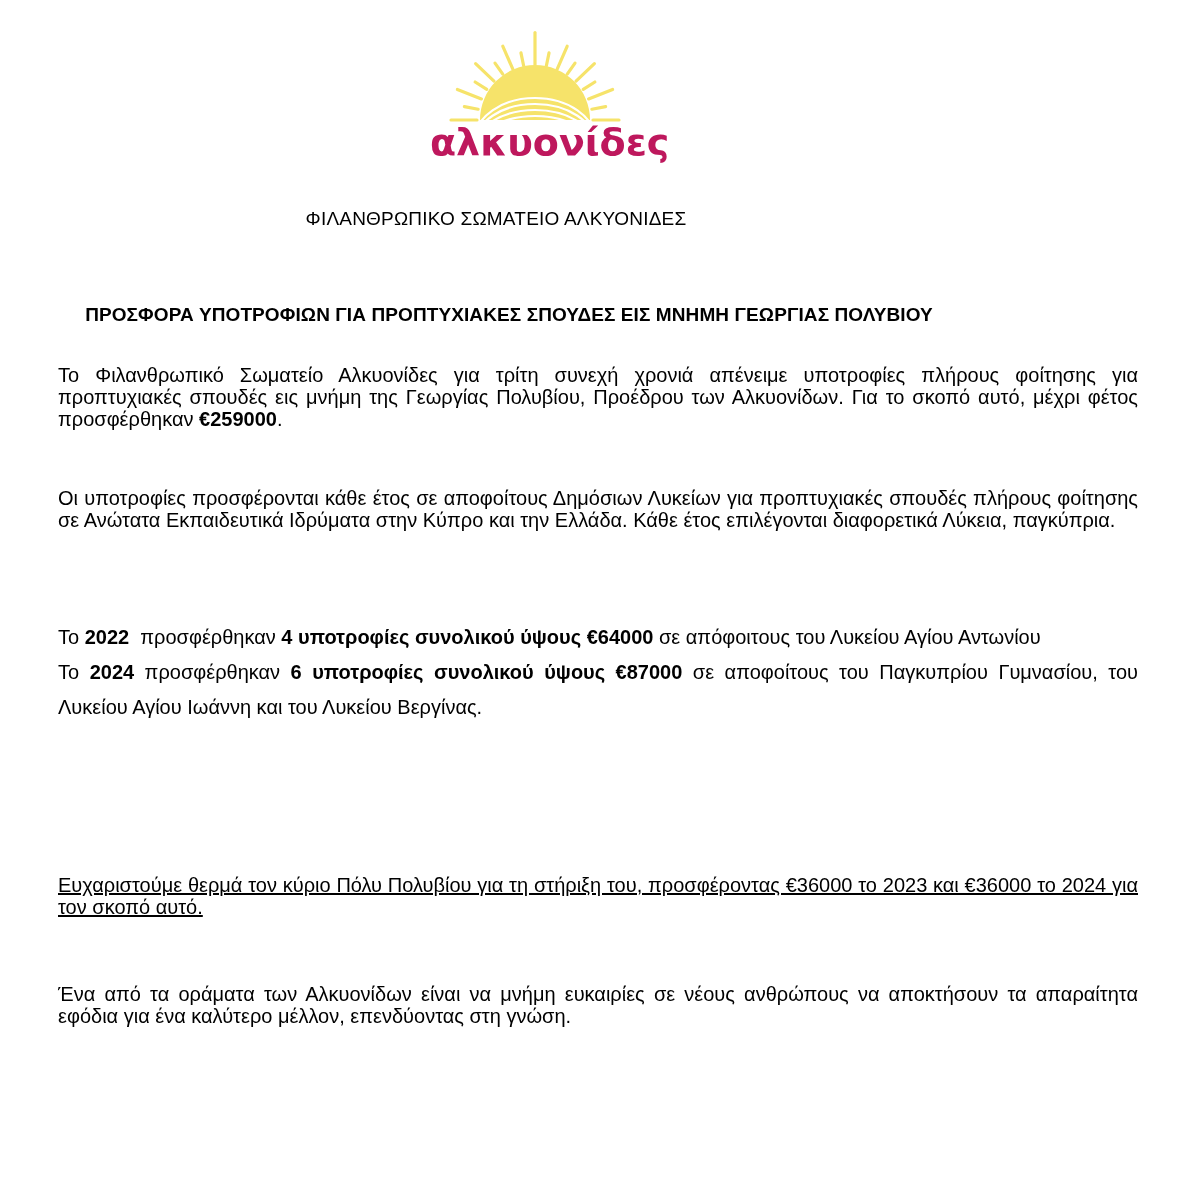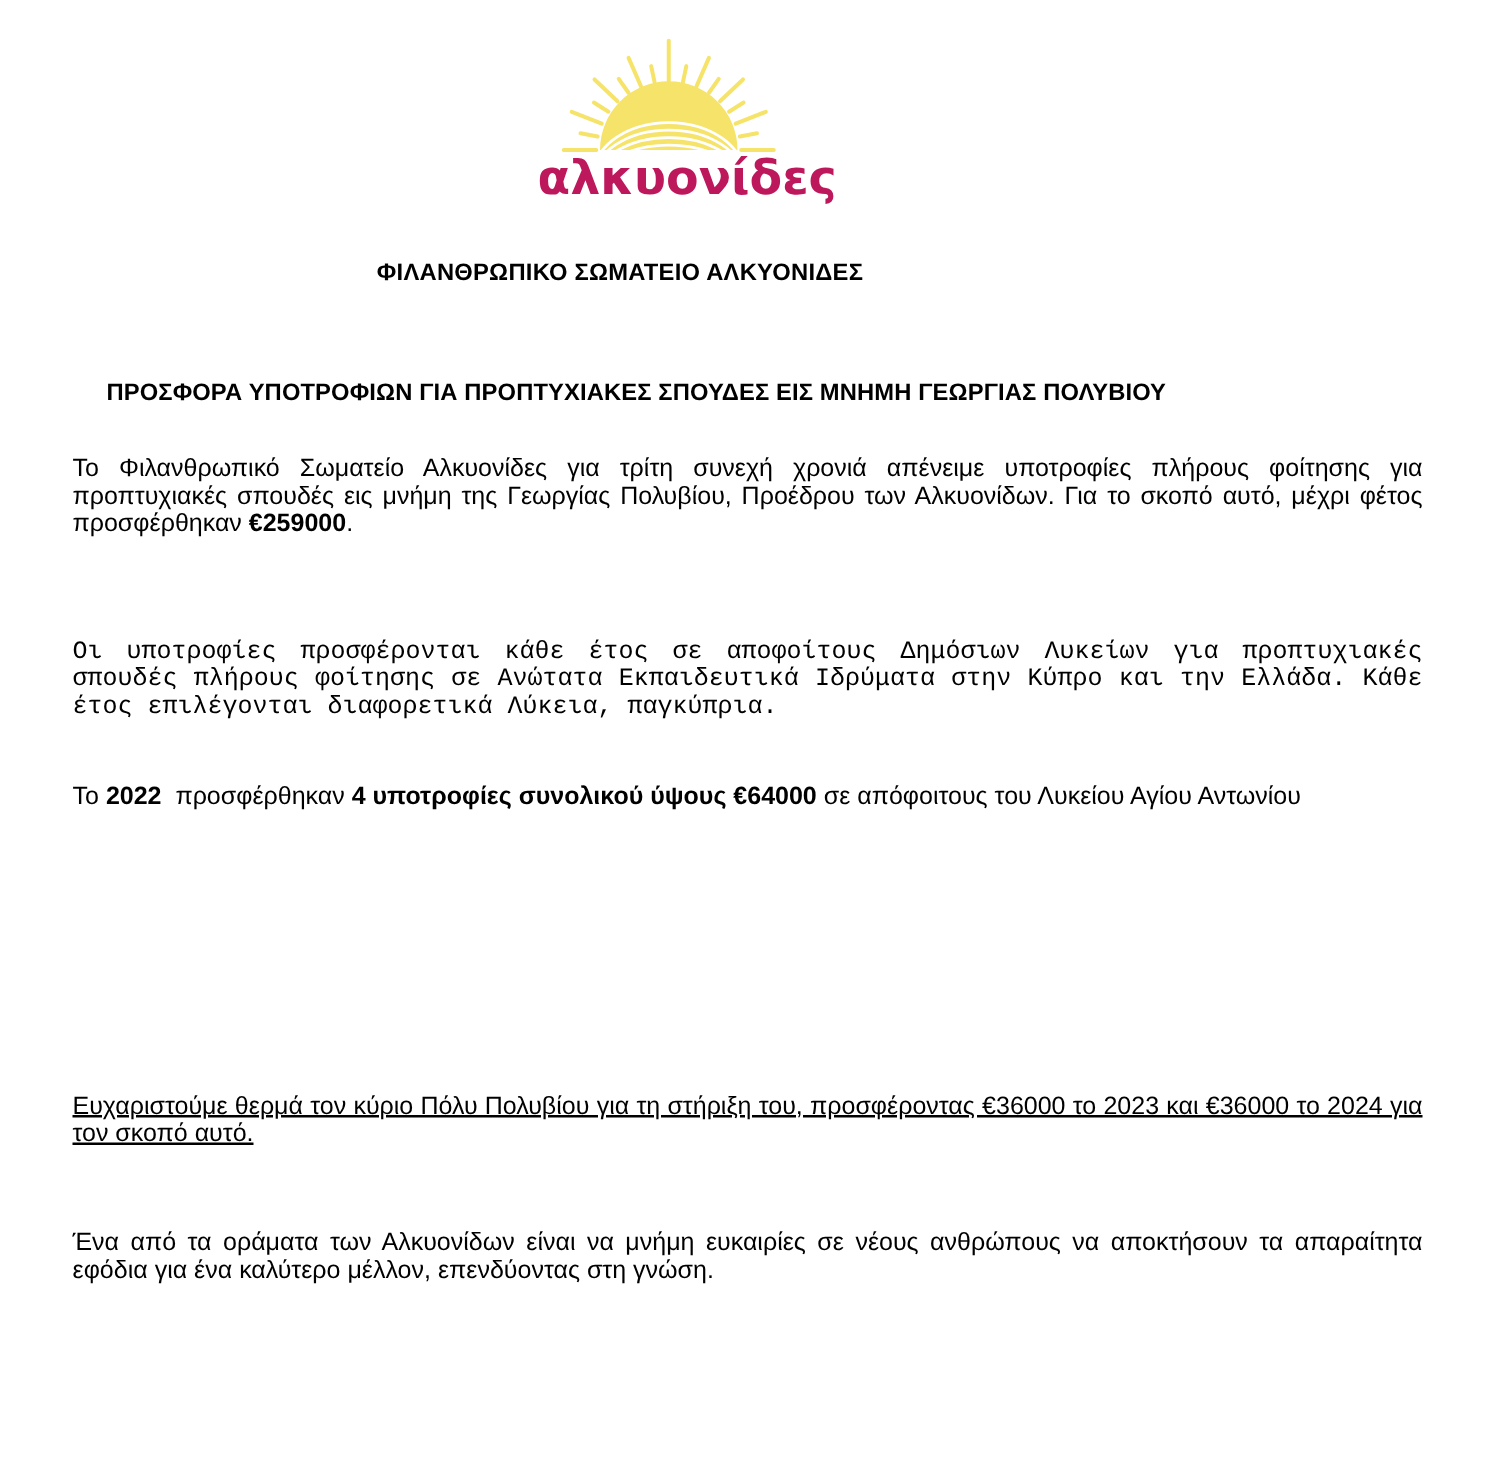--- a/index.html
+++ b/index.html
@@ -4,28 +4,28 @@
 <style>
   html, body { margin: 0; padding: 0; background: #ffffff; }
   body { width: 1198px; height: 1178px; position: relative; overflow: hidden;
          font-family: "Liberation Sans", "DejaVu Sans", sans-serif; color: #000; }
   .logo { position: absolute; left: 430px; top: 28px; width: 210px; height: 140px; }
   .logo svg { position: absolute; left: 0; top: 0; }
   .logo-word { position: absolute; left: 0; top: 95px; width: 210px; text-align: center;
                font-family: "DejaVu Sans", sans-serif; font-weight: bold; font-size: 38px;
                color: #be185d; letter-spacing: 0px; line-height: 1; }
   .org-title { position: absolute; left: 0; top: 208px; width: 992px; text-align: center;
-               font-weight: bold; font-size: 19px; letter-spacing: 0.2px; }
+               font-weight: normal; font-size: 19px; letter-spacing: 0.2px; }
   .doc-title { position: absolute; left: 0; top: 304px; width: 1018px; text-align: center;
                font-weight: bold; font-size: 19px; letter-spacing: 0.1px; }
   .para { position: absolute; left: 58px; width: 1080px; font-size: 20px; line-height: 22px;
           text-align: justify; }
   .para b { font-weight: bold; }
   .p1 { top: 364px; }
-  .p2 { top: 511px; font-family: Liberation Mono, monospace; }
+  .p2 { top: 487px; }
   .p3 { top: 620px; line-height: 35px; }
   .p4 { top: 874px; text-decoration: underline; }
   .p5 { top: 983px; }
   .line { display: block; }
 </style>
 </head>
 <body>
 
 <div class="logo">
   <svg width="210" height="100" viewBox="0 0 210 100">
@@ -67,17 +67,18 @@
 
 <div class="org-title">ΦΙΛΑΝΘΡΩΠΙΚΟ ΣΩΜΑΤΕΙΟ ΑΛΚΥΟΝΙΔΕΣ</div>
 <div class="doc-title">ΠΡΟΣΦΟΡΑ ΥΠΟΤΡΟΦΙΩΝ ΓΙΑ ΠΡΟΠΤΥΧΙΑΚΕΣ ΣΠΟΥΔΕΣ ΕΙΣ ΜΝΗΜΗ ΓΕΩΡΓΙΑΣ ΠΟΛΥΒΙΟΥ</div>
 
 <div class="para p1"><span>Το Φιλανθρωπικό Σωματείο Αλκυονίδες για τρίτη συνεχή χρονιά  απένειμε  υποτροφίες πλήρους φοίτησης για προπτυχιακές σπουδές εις μνήμη της Γεωργίας Πολυβίου, Προέδρου των Αλκυονίδων. Για το σκοπό αυτό, μέχρι φέτος προσφέρθηκαν </span><b>€259000</b><span>.</span></div>
 
 <div class="para p2">Οι υποτροφίες προσφέρονται κάθε έτος σε αποφοίτους Δημόσιων Λυκείων για προπτυχιακές σπουδές πλήρους φοίτησης σε Ανώτατα Εκπαιδευτικά Ιδρύματα στην Κύπρο και την Ελλάδα. Κάθε έτος επιλέγονται διαφορετικά Λύκεια, παγκύπρια.</div>
 
 <div class="para p3">
   <span class="line"><span>Το </span><b>2022</b><span style="white-space:pre-wrap">  προσφέρθηκαν </span><b>4 υποτροφίες συνολικού ύψους €64000</b><span> σε απόφοιτους του Λυκείου Αγίου Αντωνίου</span></span>
+  <span class="line"><span>Το </span><b>2024</b><span> προσφέρθηκαν </span><b>6 υποτροφίες συνολικού ύψους €87000</b><span> σε αποφοίτους του Παγκυπρίου Γυμνασίου, του Λυκείου Αγίου Ιωάννη και του Λυκείου Βεργίνας.</span></span>
 </div>
 
 <div class="para p4">Ευχαριστούμε θερμά τον κύριο Πόλυ Πολυβίου για τη στήριξη του, προσφέροντας €36000 το 2023  και €36000 το 2024 για τον σκοπό αυτό.</div>
 
 <div class="para p5">Ένα από τα οράματα των Αλκυονίδων είναι να μνήμη ευκαιρίες σε νέους ανθρώπους να αποκτήσουν τα απαραίτητα εφόδια για ένα καλύτερο μέλλον, επενδύοντας στη γνώση.</div>
 
 </body></html>

